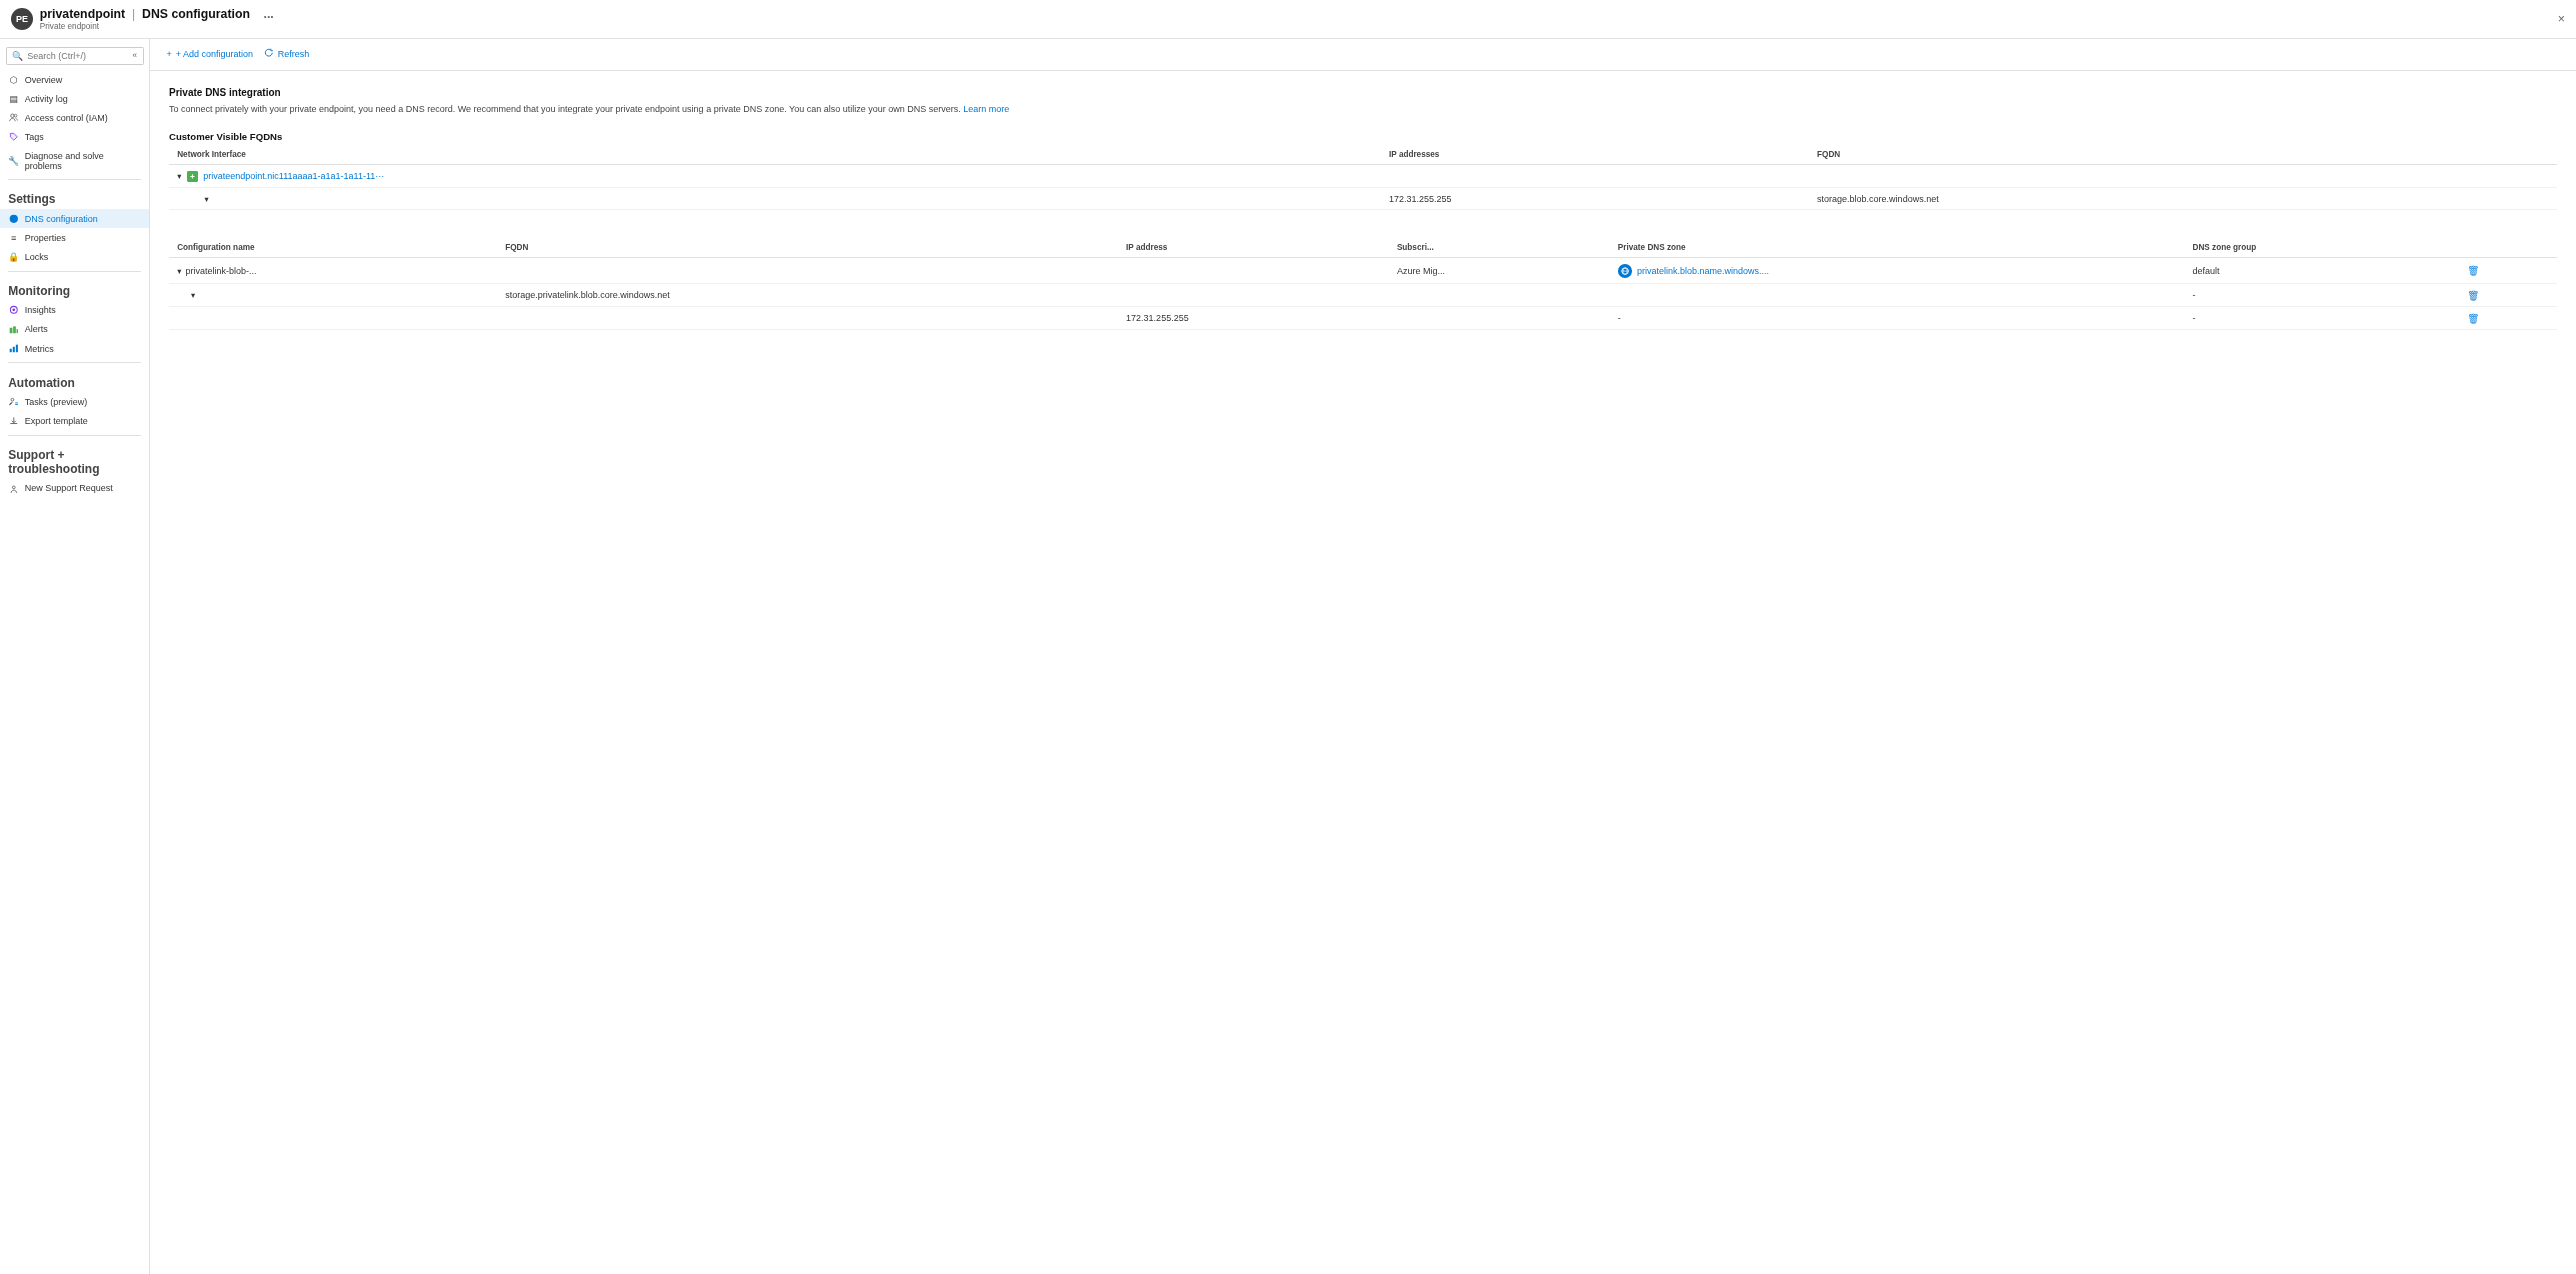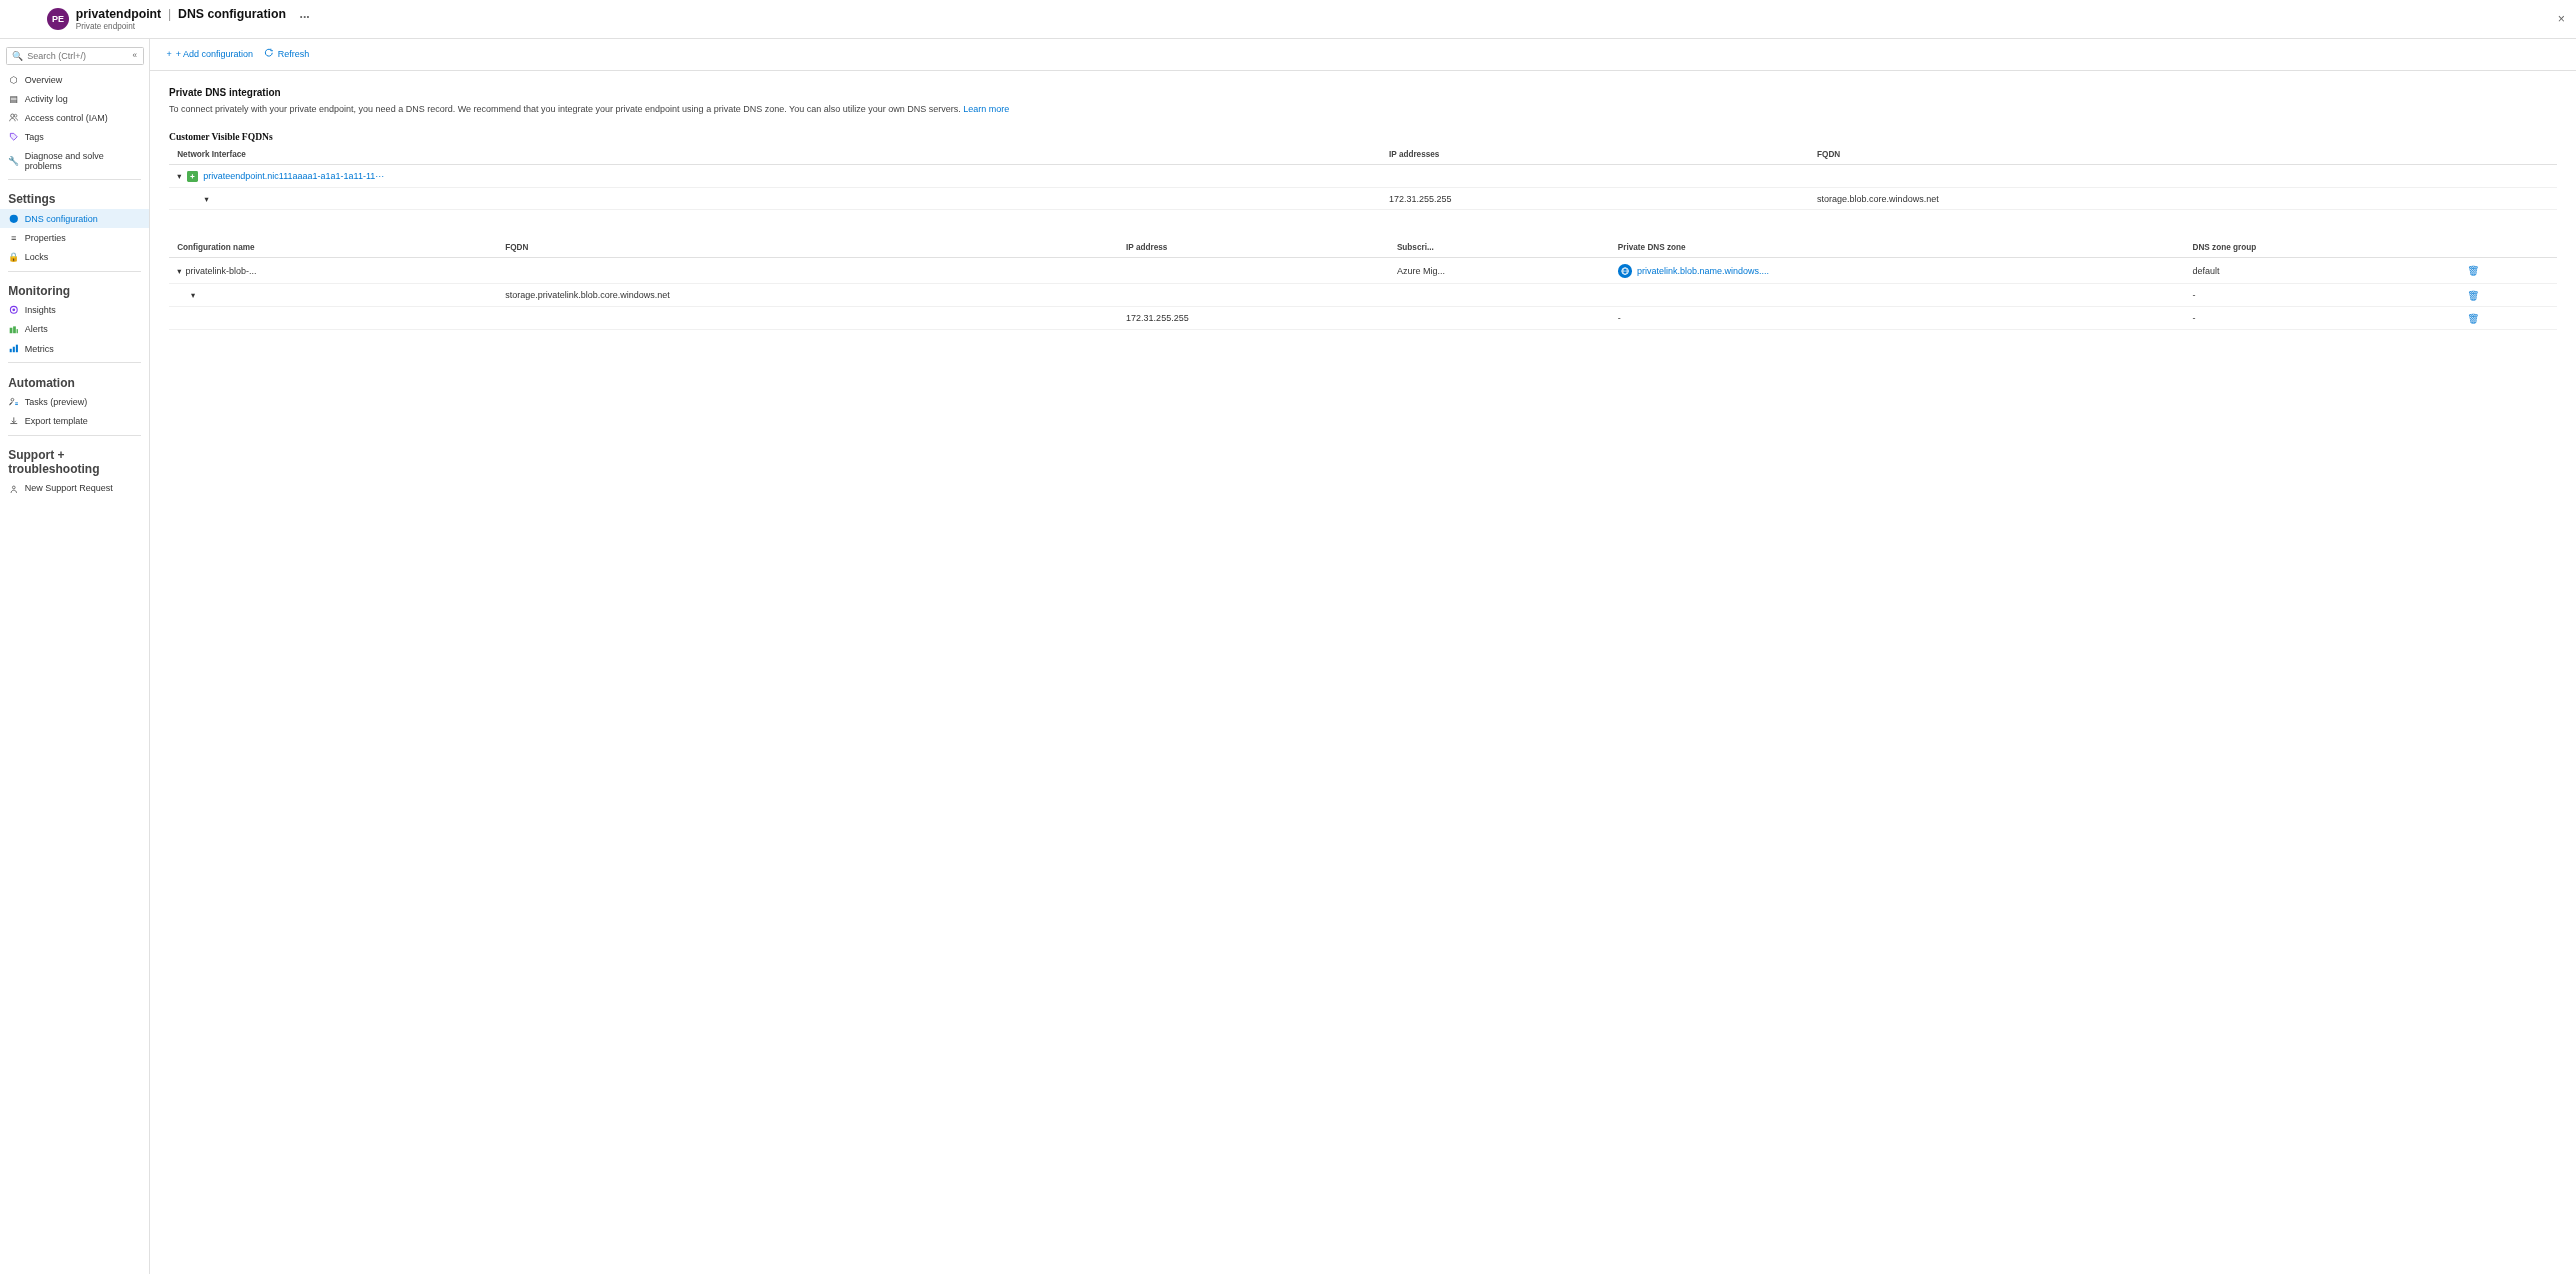--- a/index.html
+++ b/index.html
@@ -1,20 +1,20 @@
 <!DOCTYPE html>
 <html style="font-size:11px"><head>
   <meta charset="utf-8">
   <style>
     * { box-sizing: border-box; margin: 0; padding: 0; }
     body { font-family: 'Segoe UI', Arial, sans-serif; font-size: 9px; color: #333; background: #fff; display: flex; flex-direction: column; height: 100vh; overflow: hidden; }
 
     
     .header { display: flex; align-items: center; padding: 6.8px 11px; border-bottom: 0.7px solid #e0e0e0; background: #fff; min-height: 38px; }
-    .header-avatar { width: 22px; height: 22px; border-radius: 50%; background: #701a75; color: #fff; display: flex; align-items: center; justify-content: center; font-size: 9px; font-weight: 600; margin-right: 6.8px; flex-shrink: 0; margin-left: 36px; }
+    .header-avatar { width: 22px; height: 22px; border-radius: 50%; background: #404040; color: #fff; display: flex; align-items: center; justify-content: center; font-size: 9px; font-weight: 600; margin-right: 6.8px; flex-shrink: 0; }
     .header-title-block { flex: 1; }
     .header-title { font-size: 12.3px; font-weight: 600; color: #111; display: flex; align-items: center; gap: 6.8px; }
     .header-title .separator { color: #999; font-weight: 300; }
     .header-subtitle { font-size: 8.2px; color: #666; margin-top: 1.4px; }
     .header-more { color: #666; font-size: 12.3px; cursor: pointer; margin-left: 6.8px; }
     .header-close { color: #666; font-size: 12.3px; cursor: pointer; margin-left: auto; }
 
     
     .main-layout { display: flex; flex: 1; overflow: hidden; }
 
@@ -42,21 +42,21 @@
     
     .content-body { padding: 16.4px 19px; }
 
     
     .section-title { font-size: 10px; font-weight: 600; color: #111; margin-bottom: 5.5px; }
     .section-desc { font-size: 9px; color: #444; margin-bottom: 2.7px; line-height: 1.5; }
     .section-desc a { color: #0078d4; text-decoration: none; }
 
     
     .table-container { margin-top: 13.7px; }
-    .table-label { font-size: 9.6px; font-weight: 600; color: #111; margin-bottom: 2.7px; font-family: Liberation Serif, serif; }
+    .table-label { font-size: 9.6px; font-weight: 600; color: #111; margin-bottom: 2.7px; }
     .table-sublabel { font-size: 8.2px; color: #666; margin-bottom: 6.8px; }
 
     table { width: 100%; border-collapse: collapse; }
     thead tr { border-bottom: 0.7px solid #e0e0e0; }
     th { text-align: left; font-size: 8.2px; font-weight: 600; color: #444; padding: 5.5px 8.2px; white-space: nowrap; }
     td { padding: 5.5px 8.2px; font-size: 9px; color: #333; border-bottom: 0.7px solid #f0f0f0; vertical-align: middle; }
 
     .expand-btn { background: none; border: none; cursor: pointer; color: #333; font-size: 8.2px; display: flex; align-items: center; }
     .nic-link { color: #0078d4; text-decoration: none; display: flex; align-items: center; gap: 4.1px; }
     .nic-icon { width: 11px; height: 11px; background: #4caf50; border-radius: 1.4px; display: inline-flex; align-items: center; justify-content: center; }

